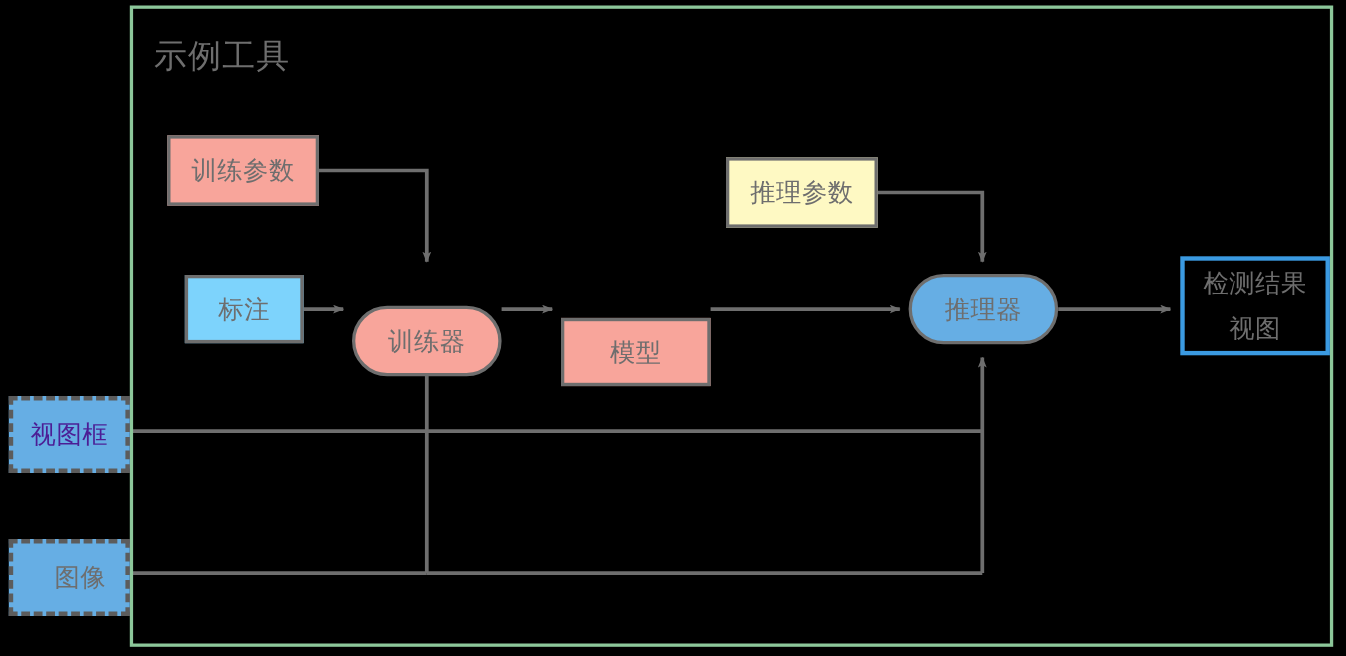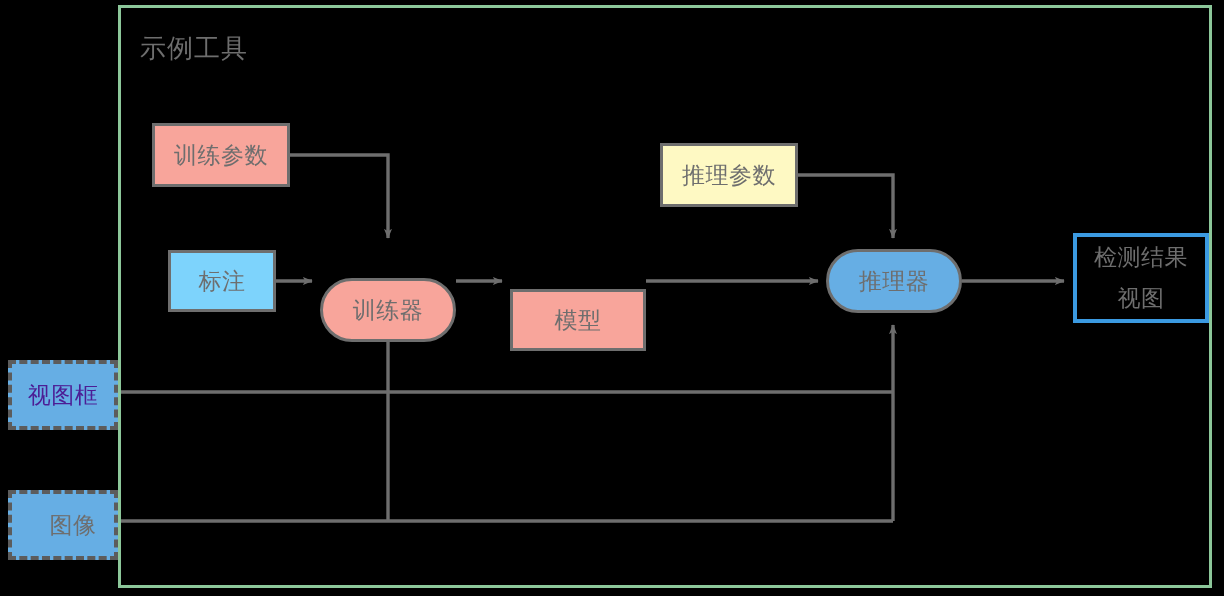--- a/index.html
+++ b/index.html
@@ -40,21 +40,21 @@
   .group-box {
     position: absolute;
     box-sizing: border-box;
     border: 3px solid #8cc79a;
     background: transparent;
     z-index: 1;
   }
   .group-title {
     position: absolute;
     color: #6e6e6e;
-    font-size: 26px;
+    font-size: 30px;
     letter-spacing: 1px;
     z-index: 4;
     white-space: nowrap;
   }
   
   .rect-pink {
     background: #f8a59b;
     border: 3px solid #6e6e6e;
   }
   .rect-blue {

